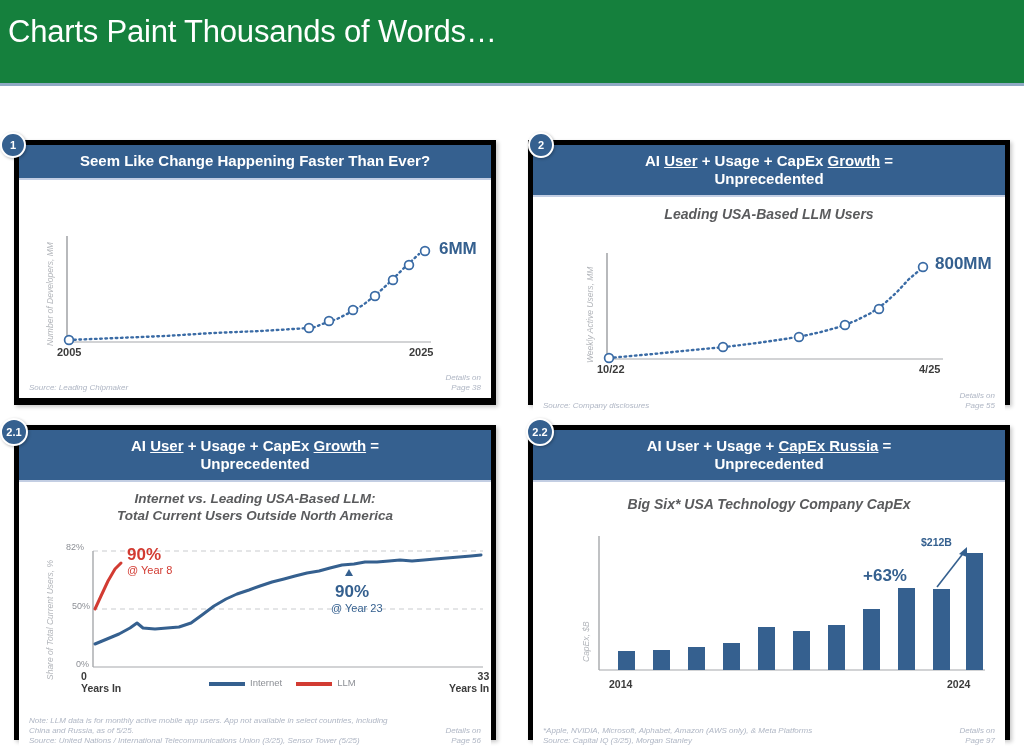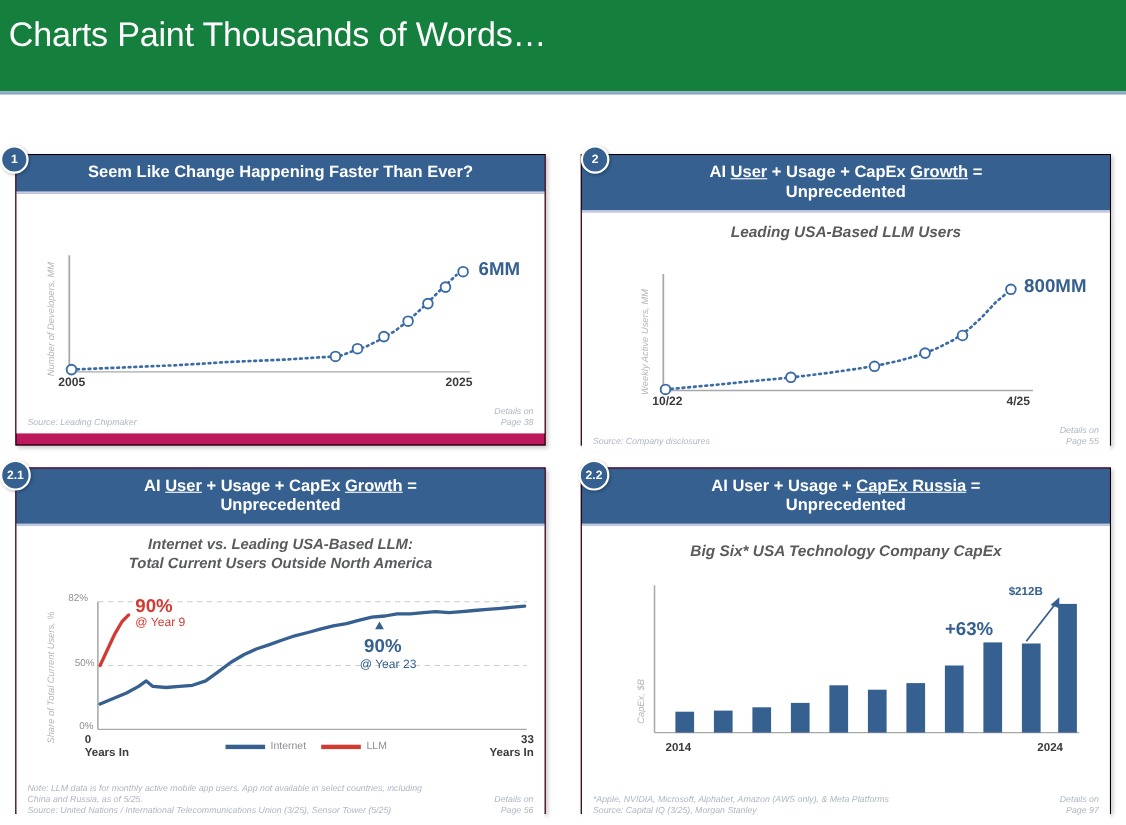--- a/index.html
+++ b/index.html
@@ -24,22 +24,22 @@
     letter-spacing: -0.2px; white-space: nowrap;
   }
   .banner-rule {
     position: absolute; left: 0; top: 83px; width: 1024px; height: 3px;
     background: #8FA9C4;
   }
 
   
   .panel {
     position: absolute;
-    background: #be185d;
-    border: 1px solid #000000;
+    background: #000000;
+    border: 5px solid #000000;
     box-shadow: 2px 2px 4px rgba(0,0,0,0.22);
   }
   .panel-header {
     background: #35608F;
     color: #ffffff;
     text-align: center;
     font-weight: bold;
     line-height: 1.18;
     padding: 7px 26px 8px 26px;
     border-bottom: 2px solid #C3CEE3;
@@ -206,21 +206,21 @@
         <polyline fill="none" stroke="#D23B32" stroke-width="3" stroke-linejoin="round" stroke-linecap="round" points="76,72 82,59 89,44 96,32 102,26"></polyline>
 
         <polygon points="326,39 334,39 330,32" fill="#35608F"></polygon>
       </svg>
 
       <div style="position:absolute;left:47px;top:60px;font-size:9px;color:#8C8F95;">82%</div>
       <div style="position:absolute;left:53px;top:119px;font-size:9px;color:#8C8F95;">50%</div>
       <div style="position:absolute;left:57px;top:177px;font-size:9px;color:#8C8F95;">0%</div>
 
       <div style="position:absolute;left:108px;top:63px;font-size:17px;font-weight:bold;color:#D23B32;">90%</div>
-      <div style="position:absolute;left:108px;top:82px;font-size:11px;color:#D23B32;">@ Year 9</div>
+      <div style="position:absolute;left:108px;top:82px;font-size:11px;color:#D23B32;">@ Year 8</div>
 
       <div style="position:absolute;left:316px;top:100px;font-size:17px;font-weight:bold;color:#35608F;">90%</div>
       <div style="position:absolute;left:312px;top:120px;font-size:11px;color:#35608F;">@ Year 23</div>
 
       <div class="xtick" style="left:62px; top:188px; font-size:10.5px; white-space:pre-line; line-height:1.15;">0
 Years In</div>
       <div class="xtick" style="left:430px; top:188px; font-size:10.5px; white-space:pre-line; line-height:1.15; text-align:right;">33
 Years In</div>
 
       <div class="legend" style="left:190px; top:195px;">

